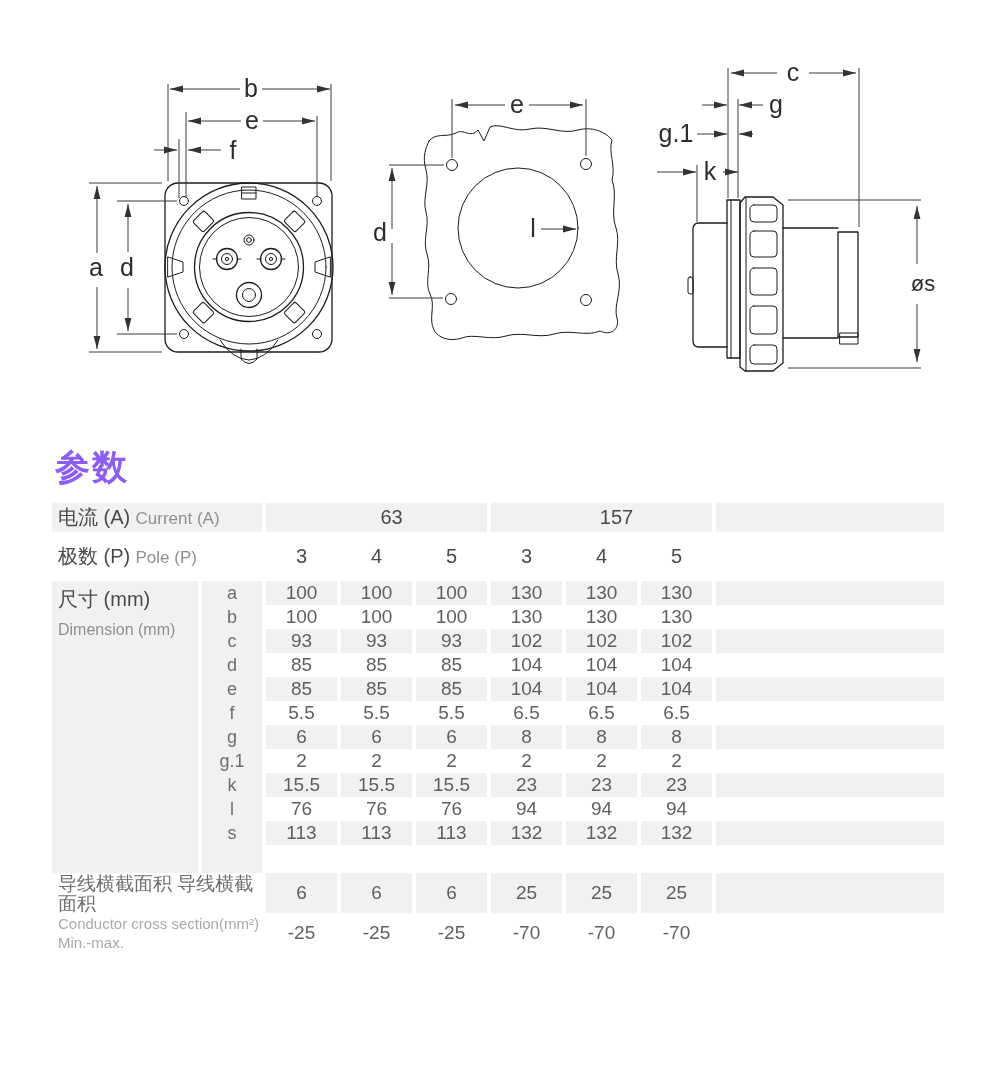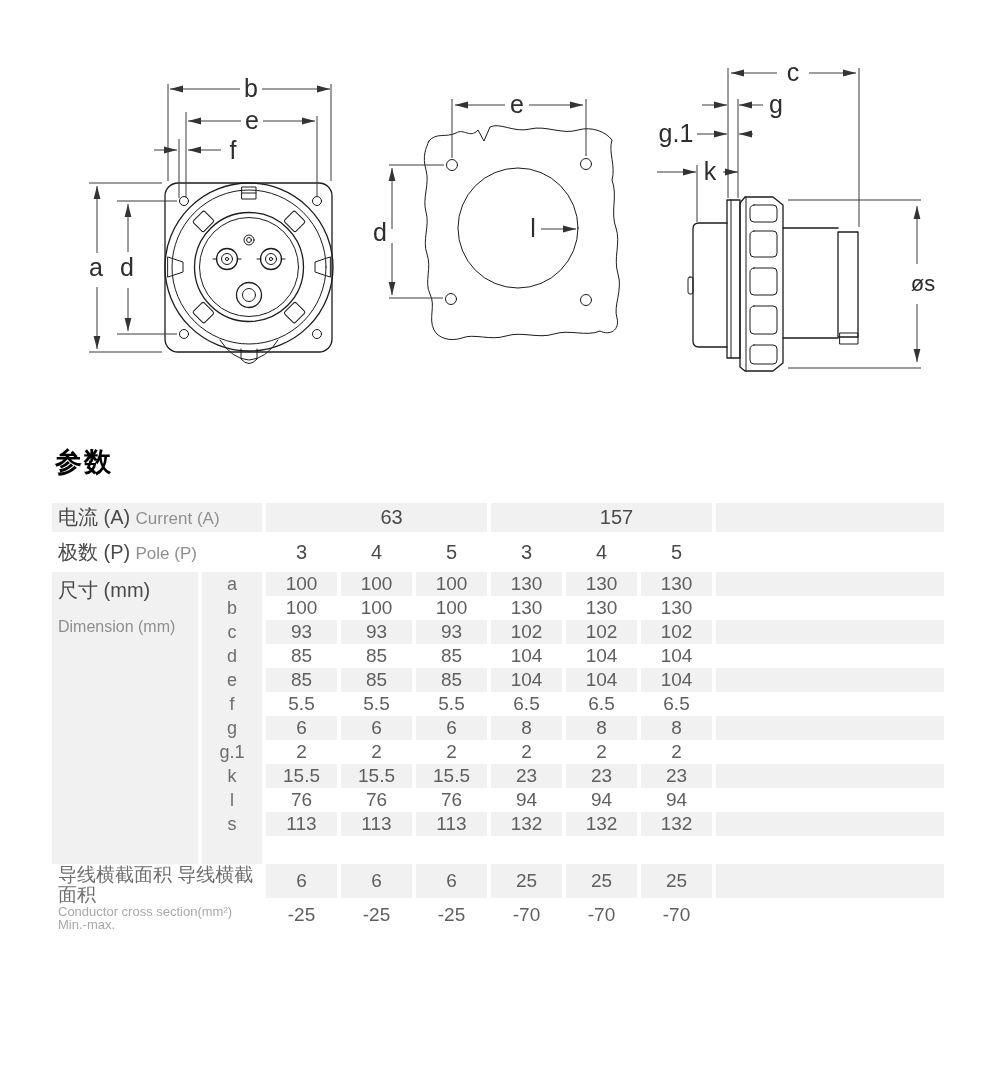--- a/index.html
+++ b/index.html
@@ -5,41 +5,41 @@
   html,body{margin:0;padding:0;background:#fff;}
   .sheet{position:relative;width:1001px;height:1081px;background:#fff;overflow:hidden;
          font-family:"Liberation Sans","DejaVu Sans",sans-serif;}
   svg{position:absolute;left:0;top:0;}
   .part{fill:none;stroke:#1c1c1c;stroke-width:1.3;stroke-linejoin:round;stroke-linecap:round;}
   .thin{stroke-width:1;}
   .ext{fill:none;stroke:#3a3a3a;stroke-width:1;}
   .dim{fill:none;stroke:#3a3a3a;stroke-width:1;}
   .dimlab{font-family:"Liberation Sans","DejaVu Sans",sans-serif;font-size:25px;fill:#2d2d2d;}
   .dimlab-sm{font-size:22px;}
-  .page-title{position:absolute;left:55px;top:444px;font-size:27px;font-weight:700;color:#000000;letter-spacing:2px;}
+  .page-title{position:absolute;left:55px;top:444px;font-size:35px;font-weight:700;color:#8b5cf6;letter-spacing:2px;}
   .tblwrap{position:absolute;left:48px;top:503px;}
   table{border-collapse:separate;border-spacing:4px 0;table-layout:fixed;}
   td{font-size:19px;color:#5f5f5f;text-align:center;vertical-align:middle;overflow:hidden;}
   tr{height:19px;}
   tr.hdr1{height:28px;}
-  tr.hdr2{height:40px;}
+  tr.hdr2{height:49px;}
   tr.empty{height:28px;}
   tr.cond{height:29px;}
   td.h{background:#f1f1f1;padding-left:31px;}
   td.lbl{background:#f1f1f1;text-align:left;padding-left:6px;}
   td.lblmain{background:#f1f1f1;text-align:left;vertical-align:top;padding:5px 0 0 6px;}
   td.sub{background:#f1f1f1;font-size:18px;color:#6e6e6e;}
   tr.g td.v, tr.g td.r{background:#f1f1f1;}
   .zh{font-size:20px;color:#4a4a4a;}
   .en{font-size:17px;color:#8f8f8f;}
   .dimzh{font-size:20px;color:#4a4a4a;display:block;}
-  .dimen{font-size:16px;color:#8f8f8f;display:block;margin-top:14px;}
+  .dimen{font-size:16px;color:#8f8f8f;display:block;margin-top:8px;}
   td.condlbl{text-align:left;padding-left:6px;background:#fff;vertical-align:middle;}
   .condzh{font-size:19px;color:#6e6e6e;display:block;line-height:20px;}
-  .conden{font-size:13px;color:#a9a9a9;display:block;line-height:13px;}
+  .conden{font-size:15px;color:#a9a9a9;display:block;line-height:19px;}
   .grp{font-size:20px;color:#4a4a4a;}
 </style>
 </head>
 <body>
 
 <div class="sheet">
 
   <svg width="1001" height="440" viewBox="0 0 1001 440">
     <defs>
       <marker id="arr" markerWidth="14" markerHeight="8" refX="13" refY="4" orient="auto" markerUnits="userSpaceOnUse">

